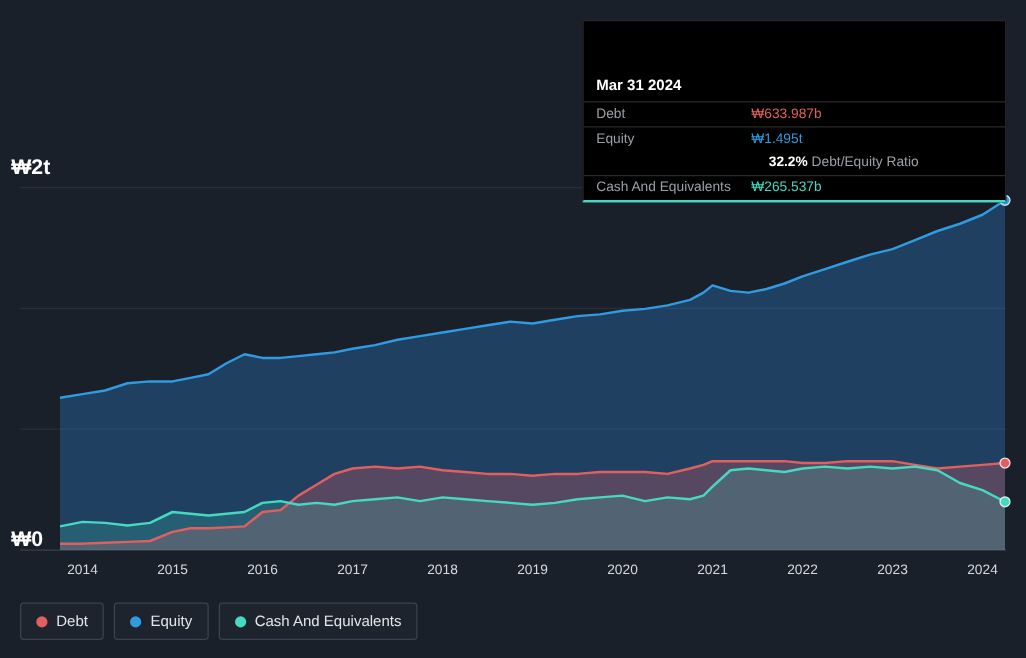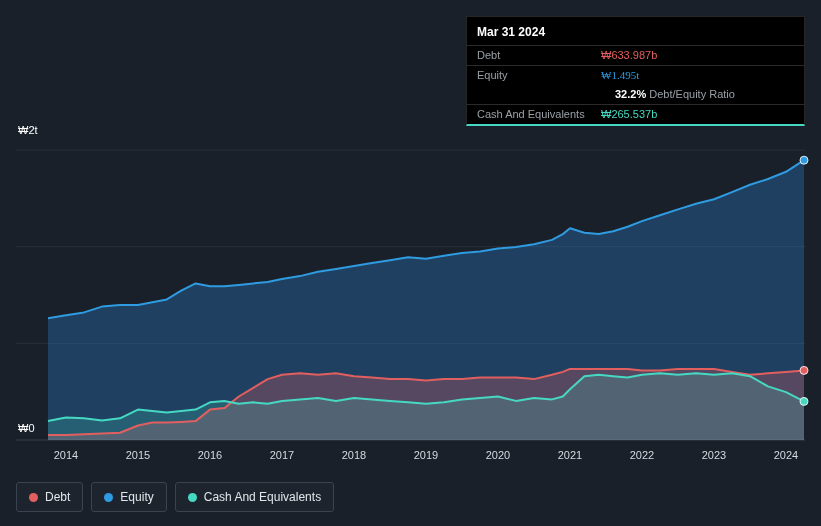--- a/index.html
+++ b/index.html
@@ -1,33 +1,33 @@
 <!DOCTYPE html>
 <html style="--debt: #e25f5f; --equity: #2f9be0; --cash: #46d8c2;"><head>
 <meta charset="utf-8">
 <style>
   html,body{margin:0;padding:0;background:#19202a;}
   body{width:821px;height:526px;overflow:hidden;font-family:"Liberation Sans",sans-serif;}
   .stage{position:relative;width:821px;height:526px;background:#19202a;}
   svg{position:absolute;left:0;top:0;}
 
-  .y-label{position:absolute;left:18px;color:#ffffff;font-size:11px;}
+  .y-label{position:absolute;left:9px;color:#ffffff;font-size:17px;font-weight:bold;}
   #y-top{top:124px;}
   #y-zero{top:422px;}
 
   .tooltip{
     position:absolute;left:466px;top:16px;width:339px;box-sizing:border-box;
     background:#000;border:1px solid #262626;border-bottom:2px solid var(--cash,#46d8c2);
   }
-  .tt-title{padding:8px 10px 6px;font-size:12px;font-weight:bold;color:#fff;}
+  .tt-title{padding:8px 10px 6px;font-size:12px;font-weight:bold;color:#fff;margin-top:36px;}
   .tt-row{display:flex;align-items:center;border-top:1px solid #2b2b2b;padding:2px 10px;font-size:11px;line-height:15px;}
   .tt-row.no-border{border-top:none;padding-left:24px;}
   .tt-label{width:124px;flex:none;color:#9aa0a6;}
   .v-debt{color:var(--debt,#e25f5f);}
-  .v-equity{color:var(--equity,#2f9be0);font-family:Liberation Serif, serif;}
+  .v-equity{color:var(--equity,#2f9be0);}
   .v-cash{color:var(--cash,#46d8c2);text-align:center;}
   .v-ratio b{color:#ffffff;font-weight:bold;}
   .v-ratio span{color:#9aa0a6;}
 
   .legend{position:absolute;left:16px;top:482px;display:flex;gap:8px;}
   .legend-item{
     display:flex;align-items:center;gap:7px;padding:7px 12px;
     border:1px solid #3a4350;border-radius:3px;background:rgba(255,255,255,0.02);
     color:#e2e6ea;font-size:12px;cursor:pointer;
   }

